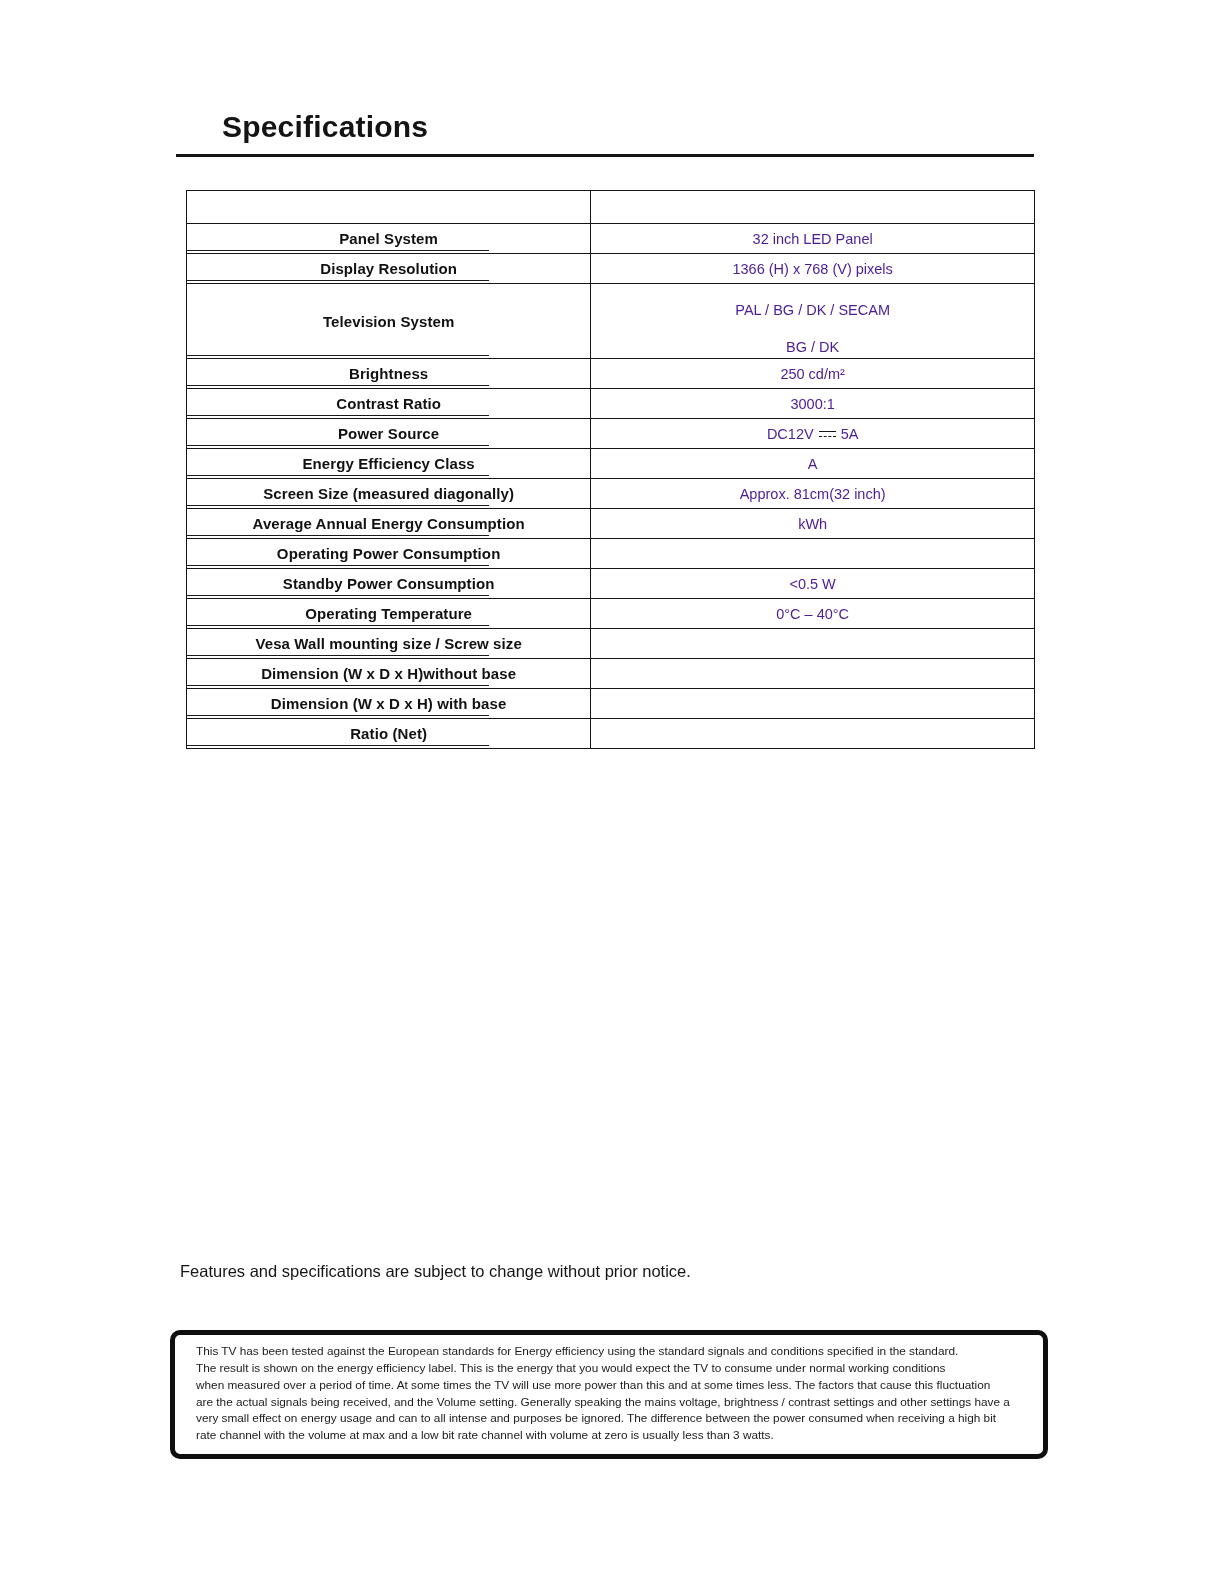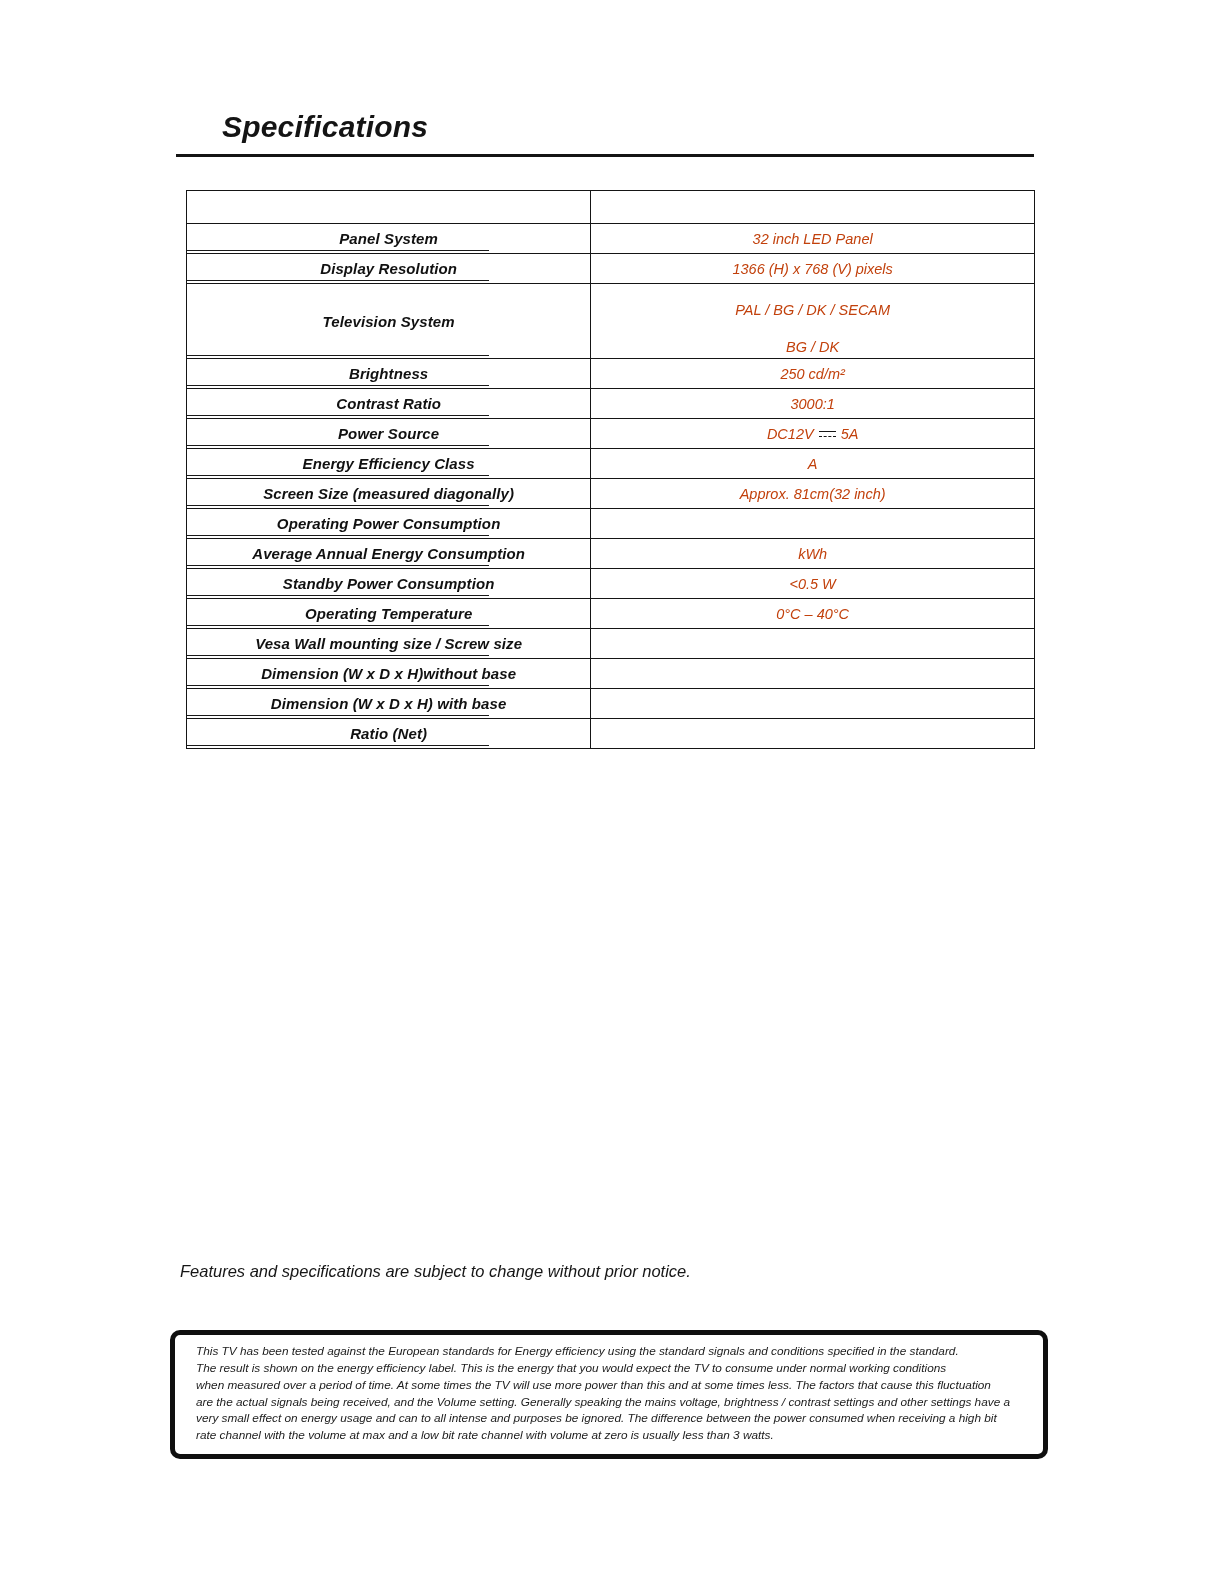--- a/index.html
+++ b/index.html
@@ -4,21 +4,20 @@
 <style>
   html, body { margin: 0; padding: 0; background: #ffffff; }
   .page {
     position: relative;
     width: 1065px;
     height: 1584px;
     background: #ffffff;
     font-family: "Liberation Sans", "DejaVu Sans", sans-serif;
     color: #111111;
     overflow: hidden;
-    font-style: italic;
   }
   .title {
     position: absolute;
     left: 222px;
     top: 110px;
     margin: 0;
     font-size: 30px;
     font-weight: 700;
     letter-spacing: 0.2px;
     color: #141414;
@@ -62,21 +61,21 @@
     position: absolute;
     left: 0;
     bottom: 2px;
     width: 75%;
     border-bottom: 1.3px solid #1a1a1a;
   }
   td.label-cell.no-underline::after { display: none; }
   td.value-cell {
     text-align: center;
     font-size: 14.5px;
-    color: #c2410c;
+    color: #4c1d95;
   }
   td.value-cell .line { line-height: 1.45; margin-top: 16px; }
   .dc-icon {
     display: inline-block;
     width: 17px;
     height: 10px;
     margin: 0 5px;
     vertical-align: middle;
     position: relative;
   }
@@ -159,26 +158,26 @@
         </tr>
         <tr>
           <td class="label-cell"><span>Energy Efficiency Class</span></td>
           <td class="value-cell"><span>A</span></td>
         </tr>
         <tr>
           <td class="label-cell"><span>Screen Size (measured diagonally)</span></td>
           <td class="value-cell"><span>Approx. 81cm(32 inch)</span></td>
         </tr>
         <tr>
-          <td class="label-cell"><span>Operating Power Consumption</span></td>
-          <td class="value-cell"><span></span></td>
-        </tr>
-        <tr>
           <td class="label-cell"><span>Average Annual Energy Consumption</span></td>
           <td class="value-cell"><span>kWh</span></td>
+        </tr>
+        <tr>
+          <td class="label-cell"><span>Operating Power Consumption</span></td>
+          <td class="value-cell"><span></span></td>
         </tr>
         <tr>
           <td class="label-cell"><span>Standby Power Consumption</span></td>
           <td class="value-cell"><span>&lt;0.5 W</span></td>
         </tr>
         <tr>
           <td class="label-cell"><span>Operating Temperature</span></td>
           <td class="value-cell"><span>0°C – 40°C</span></td>
         </tr>
         <tr>

